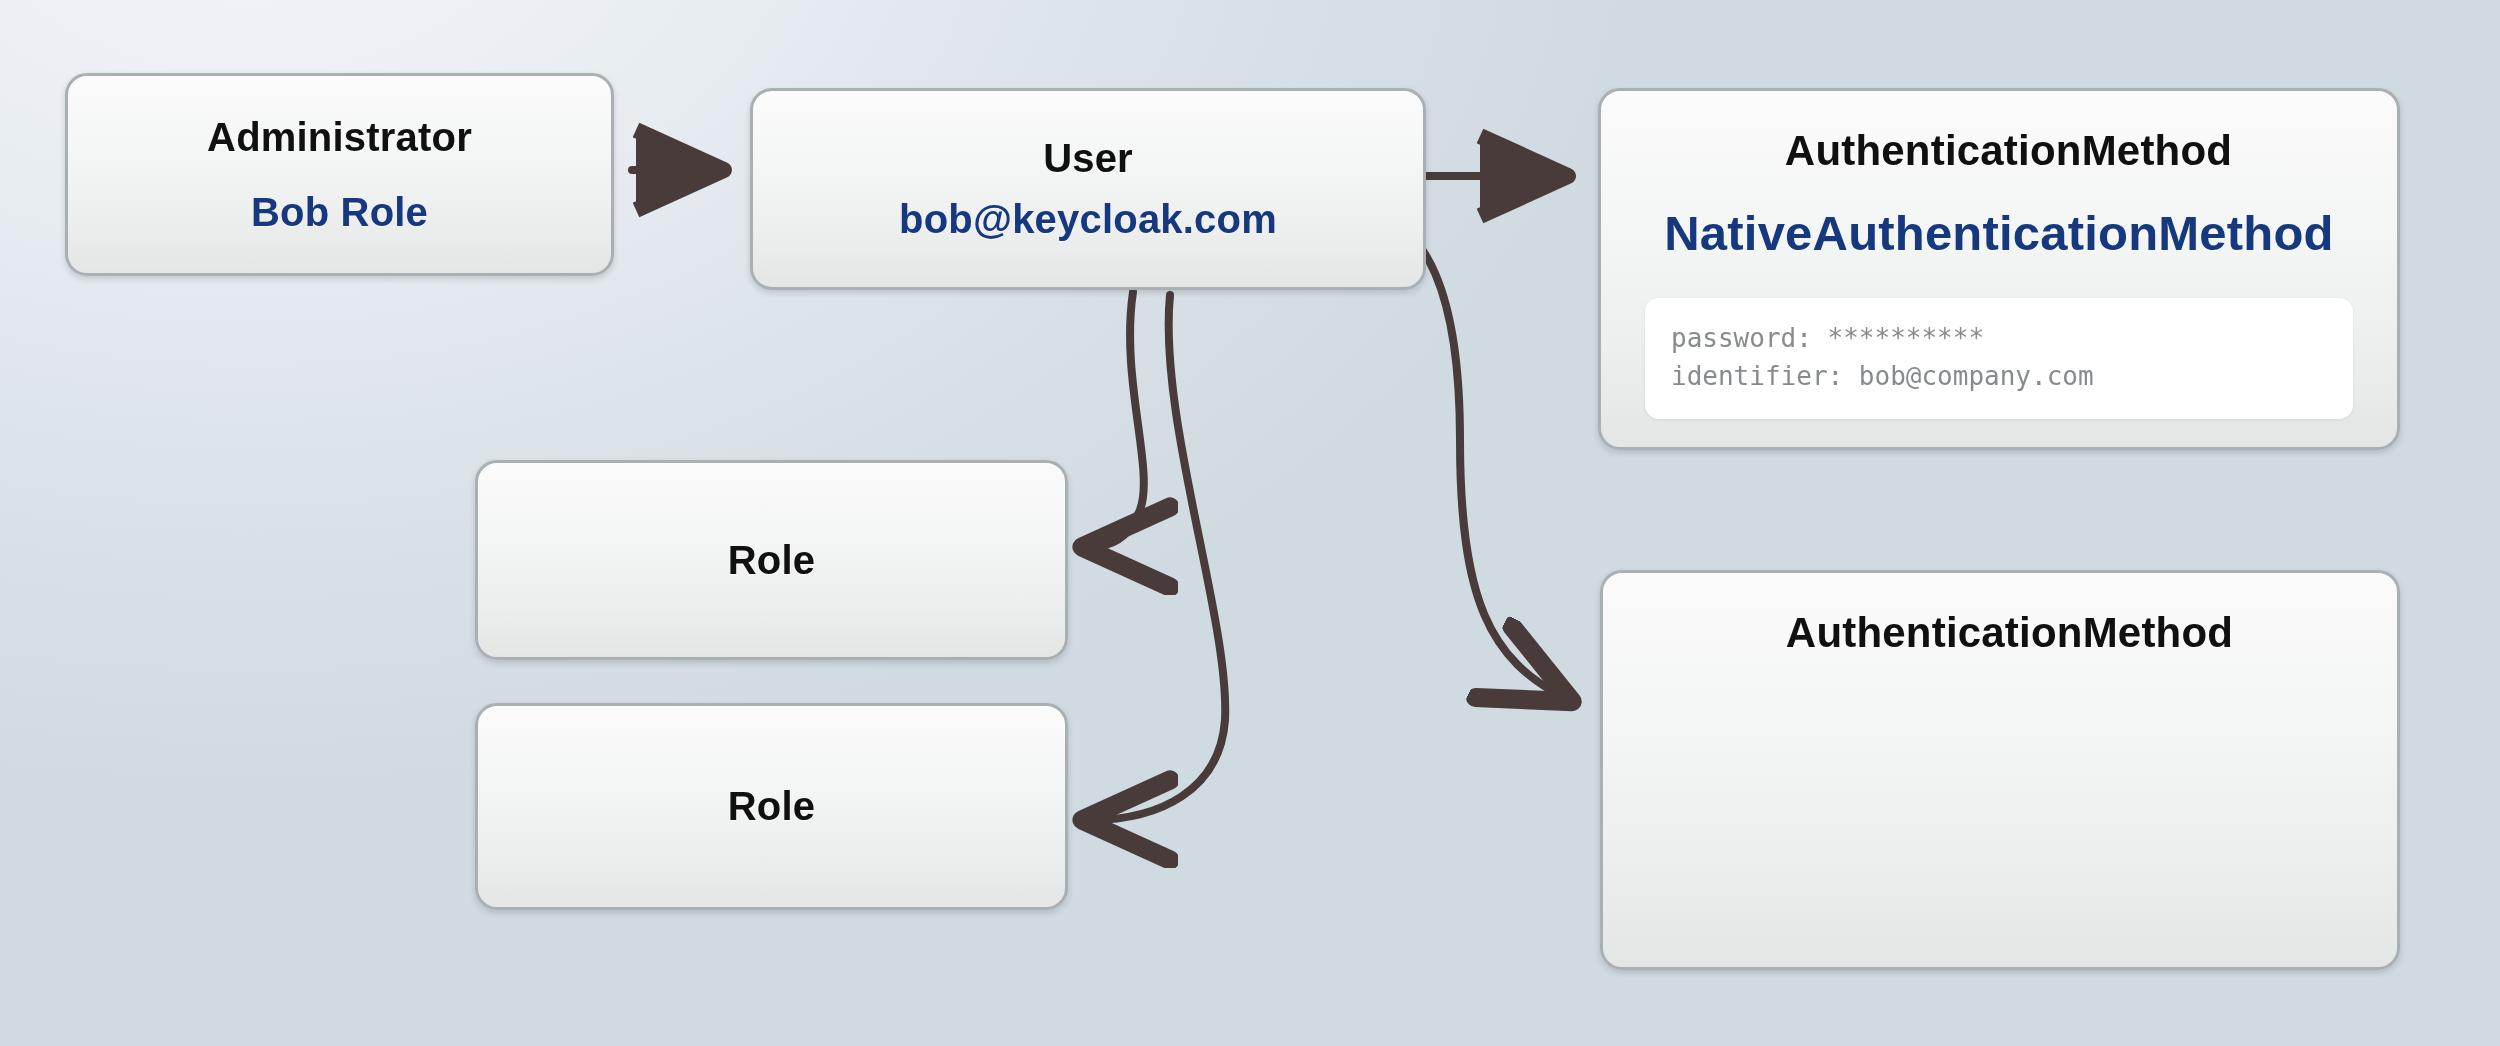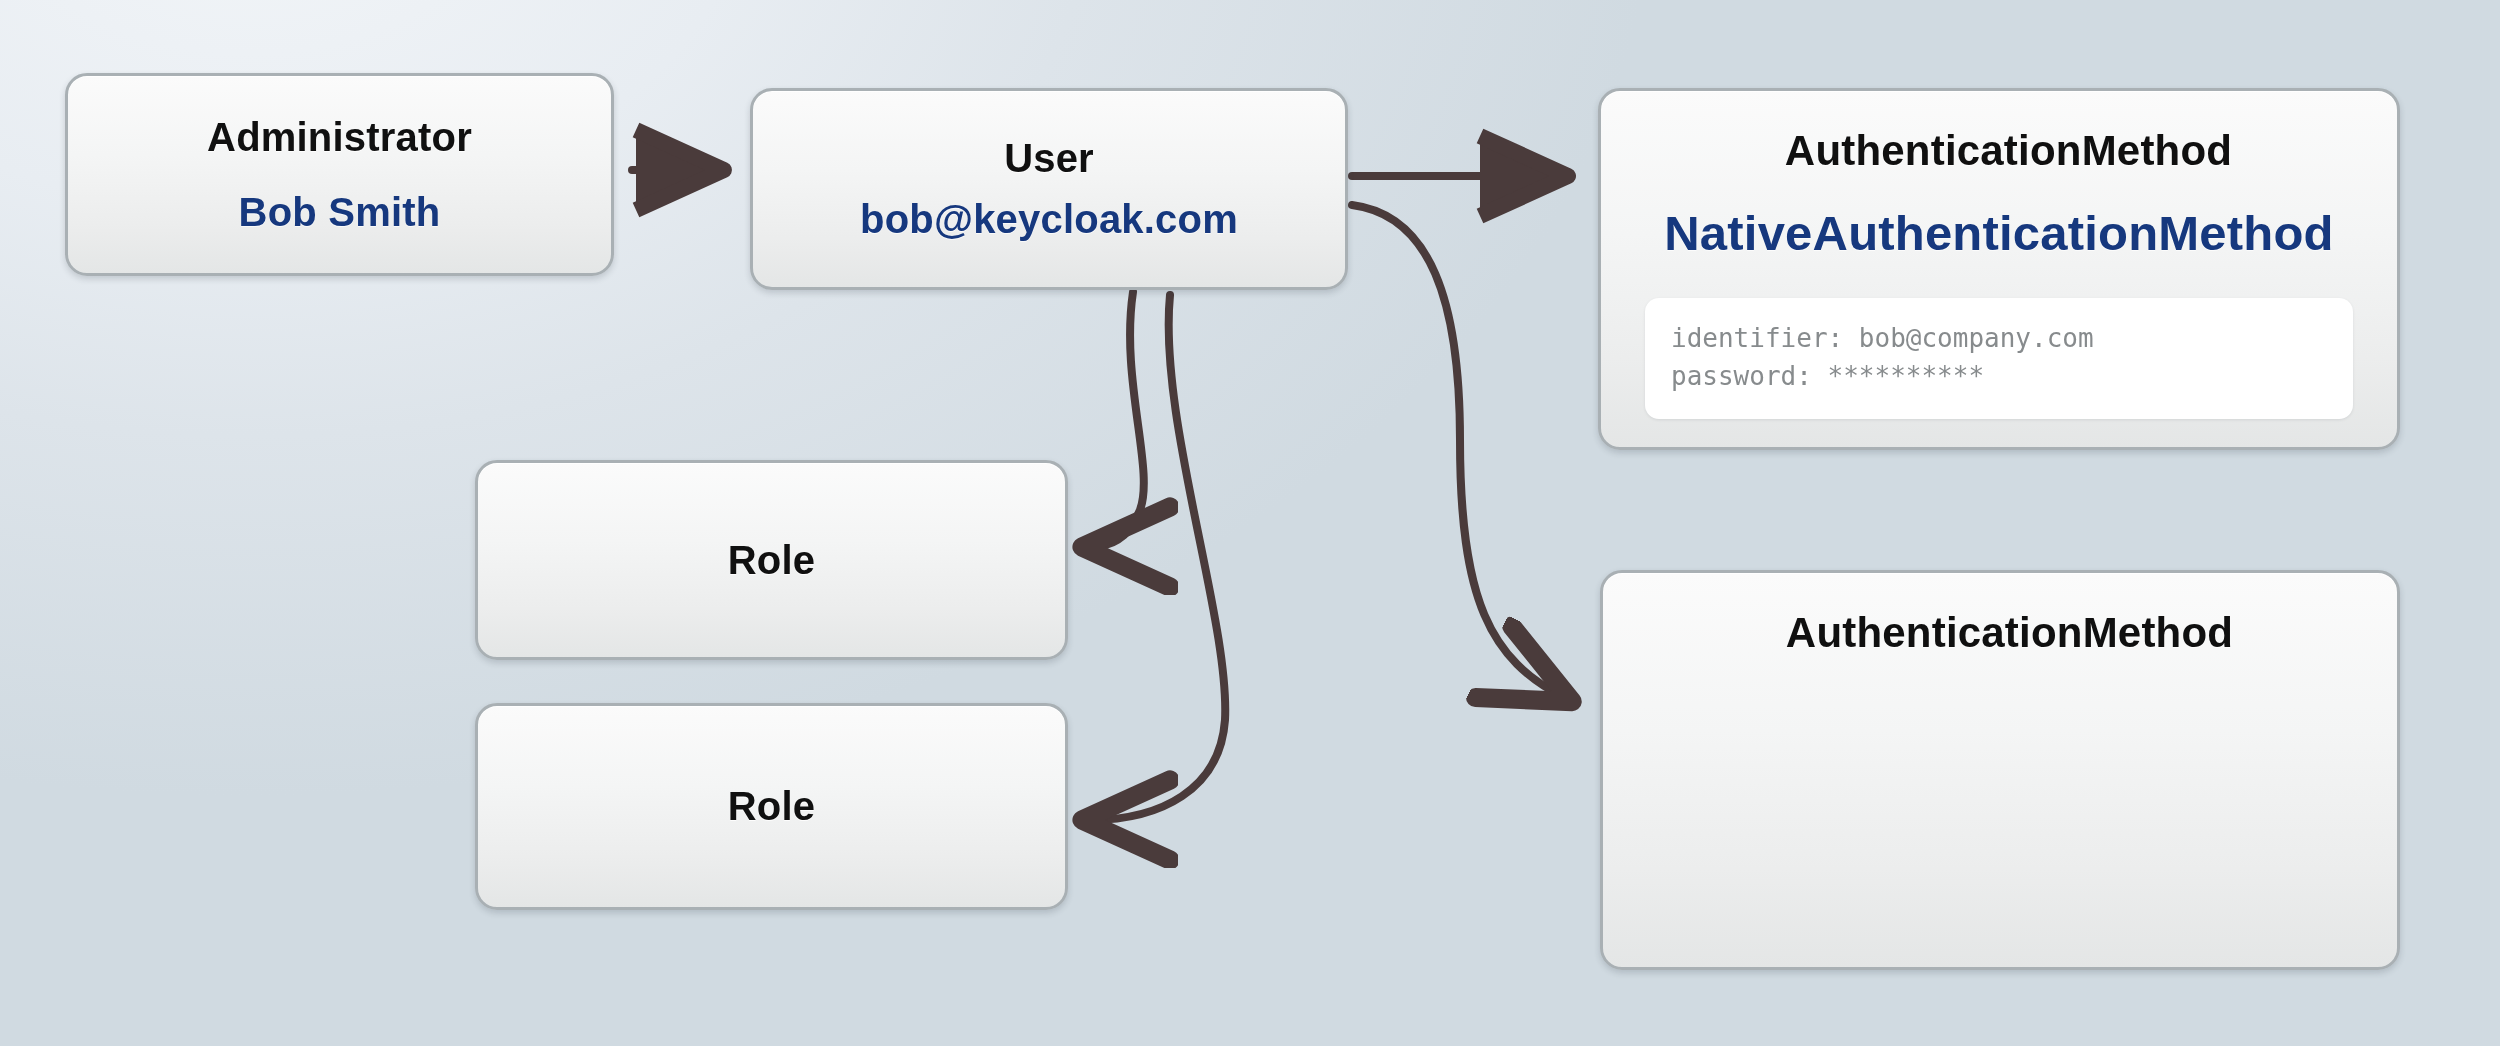--- a/index.html
+++ b/index.html
@@ -39,21 +39,21 @@
     letter-spacing:.2px;
     text-shadow:0 1px 0 rgba(255,255,255,.7);
     white-space:nowrap;
   }
 
   
   .small .node-type{font-size:40px;}
   .small .node-value{font-size:40px;}
 
   #n-admin{left:65px;top:73px;width:549px;height:203px;justify-content:center;gap:30px;}
-  #n-user{left:750px;top:88px;width:598px;height:202px;justify-content:center;gap:16px;}
+  #n-user{left:750px;top:88px;width:676px;height:202px;justify-content:center;gap:16px;}
   #n-role1{left:475px;top:460px;width:593px;height:200px;justify-content:center;gap:28px;}
   #n-role2{left:475px;top:703px;width:593px;height:207px;justify-content:center;gap:28px;}
 
   
   #n-auth-native{left:1598px;top:88px;width:802px;height:362px;}
   #n-auth-external{left:1600px;top:570px;width:800px;height:400px;}
   .big .node-type{font-size:42px;margin-top:36px;margin-left:19px;}
   .big .node-value{font-size:49px;margin-top:30px;}
 
   .detail{
@@ -96,42 +96,42 @@
 
     <path d="M 1352,205 C 1430,215 1460,300 1460,440 C 1460,600 1490,660 1565,698" fill="none" stroke="#4a3b3b" stroke-width="8" stroke-linecap="round" marker-end="url(#ah)"></path>
 
     <path d="M 1133,292 C 1120,380 1155,470 1140,510 C 1128,540 1110,547 1090,547" fill="none" stroke="#4a3b3b" stroke-width="8" stroke-linecap="round" marker-end="url(#ah)"></path>
 
     <path d="M 1170,295 C 1158,420 1230,620 1225,720 C 1220,790 1160,820 1090,820" fill="none" stroke="#4a3b3b" stroke-width="8" stroke-linecap="round" marker-end="url(#ah)"></path>
   </svg>
 
   <div class="node small" id="n-admin">
     <div class="node-type">Administrator</div>
-    <div class="node-value">Bob Smith</div>
+    <div class="node-value">Bob Role</div>
   </div>
 
   <div class="node small" id="n-user">
     <div class="node-type">User</div>
     <div class="node-value">bob@keycloak.com</div>
   </div>
 
   <div class="node small" id="n-role1">
     <div class="node-type">Role</div>
   </div>
 
   <div class="node small" id="n-role2">
     <div class="node-type">Role</div>
   </div>
 
   <div class="node big" id="n-auth-native">
     <div class="node-type">AuthenticationMethod</div>
     <div class="node-value">NativeAuthenticationMethod</div>
     <div class="detail" id="d-native">
+      <span class="row">password: **********</span>
       <span class="row">identifier: bob@company.com</span>
-      <span class="row">password: **********</span>
     </div>
   </div>
 
   <div class="node big" id="n-auth-external">
     <div class="node-type">AuthenticationMethod</div>
   </div>
 
 </div>
 
 </body></html>

